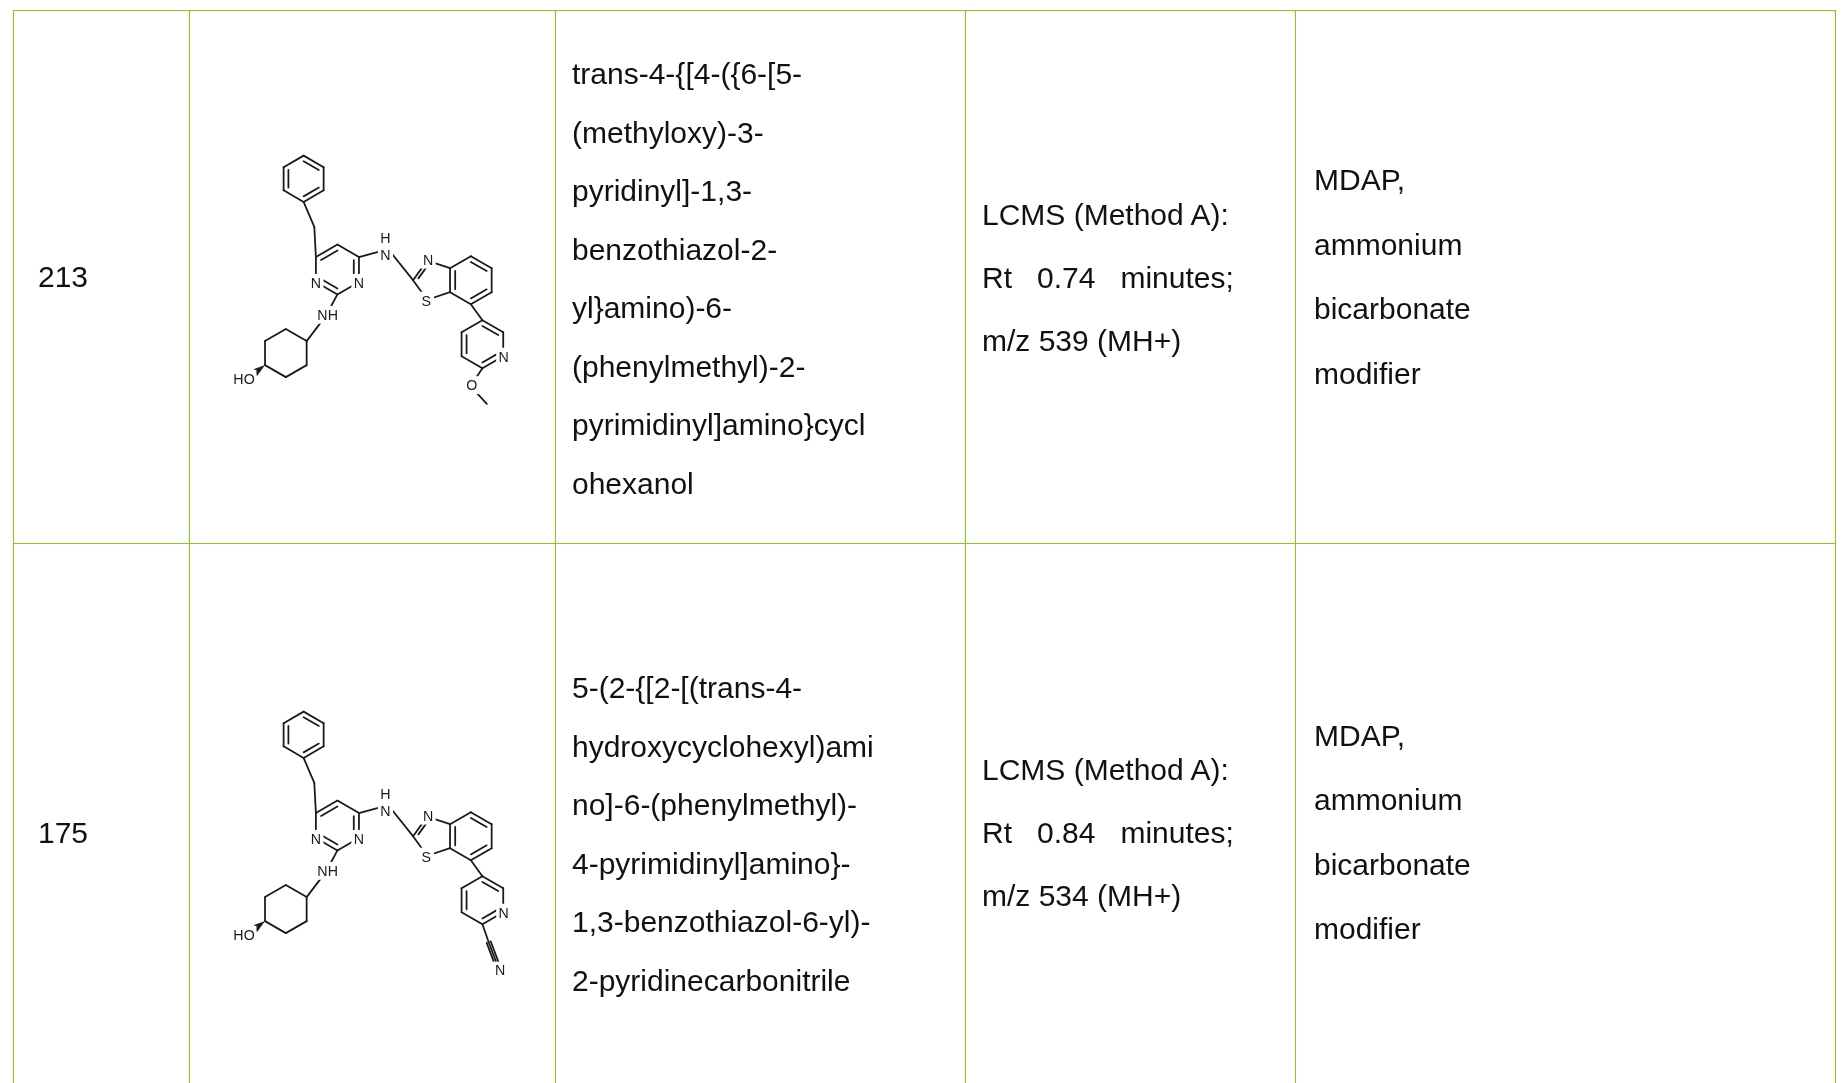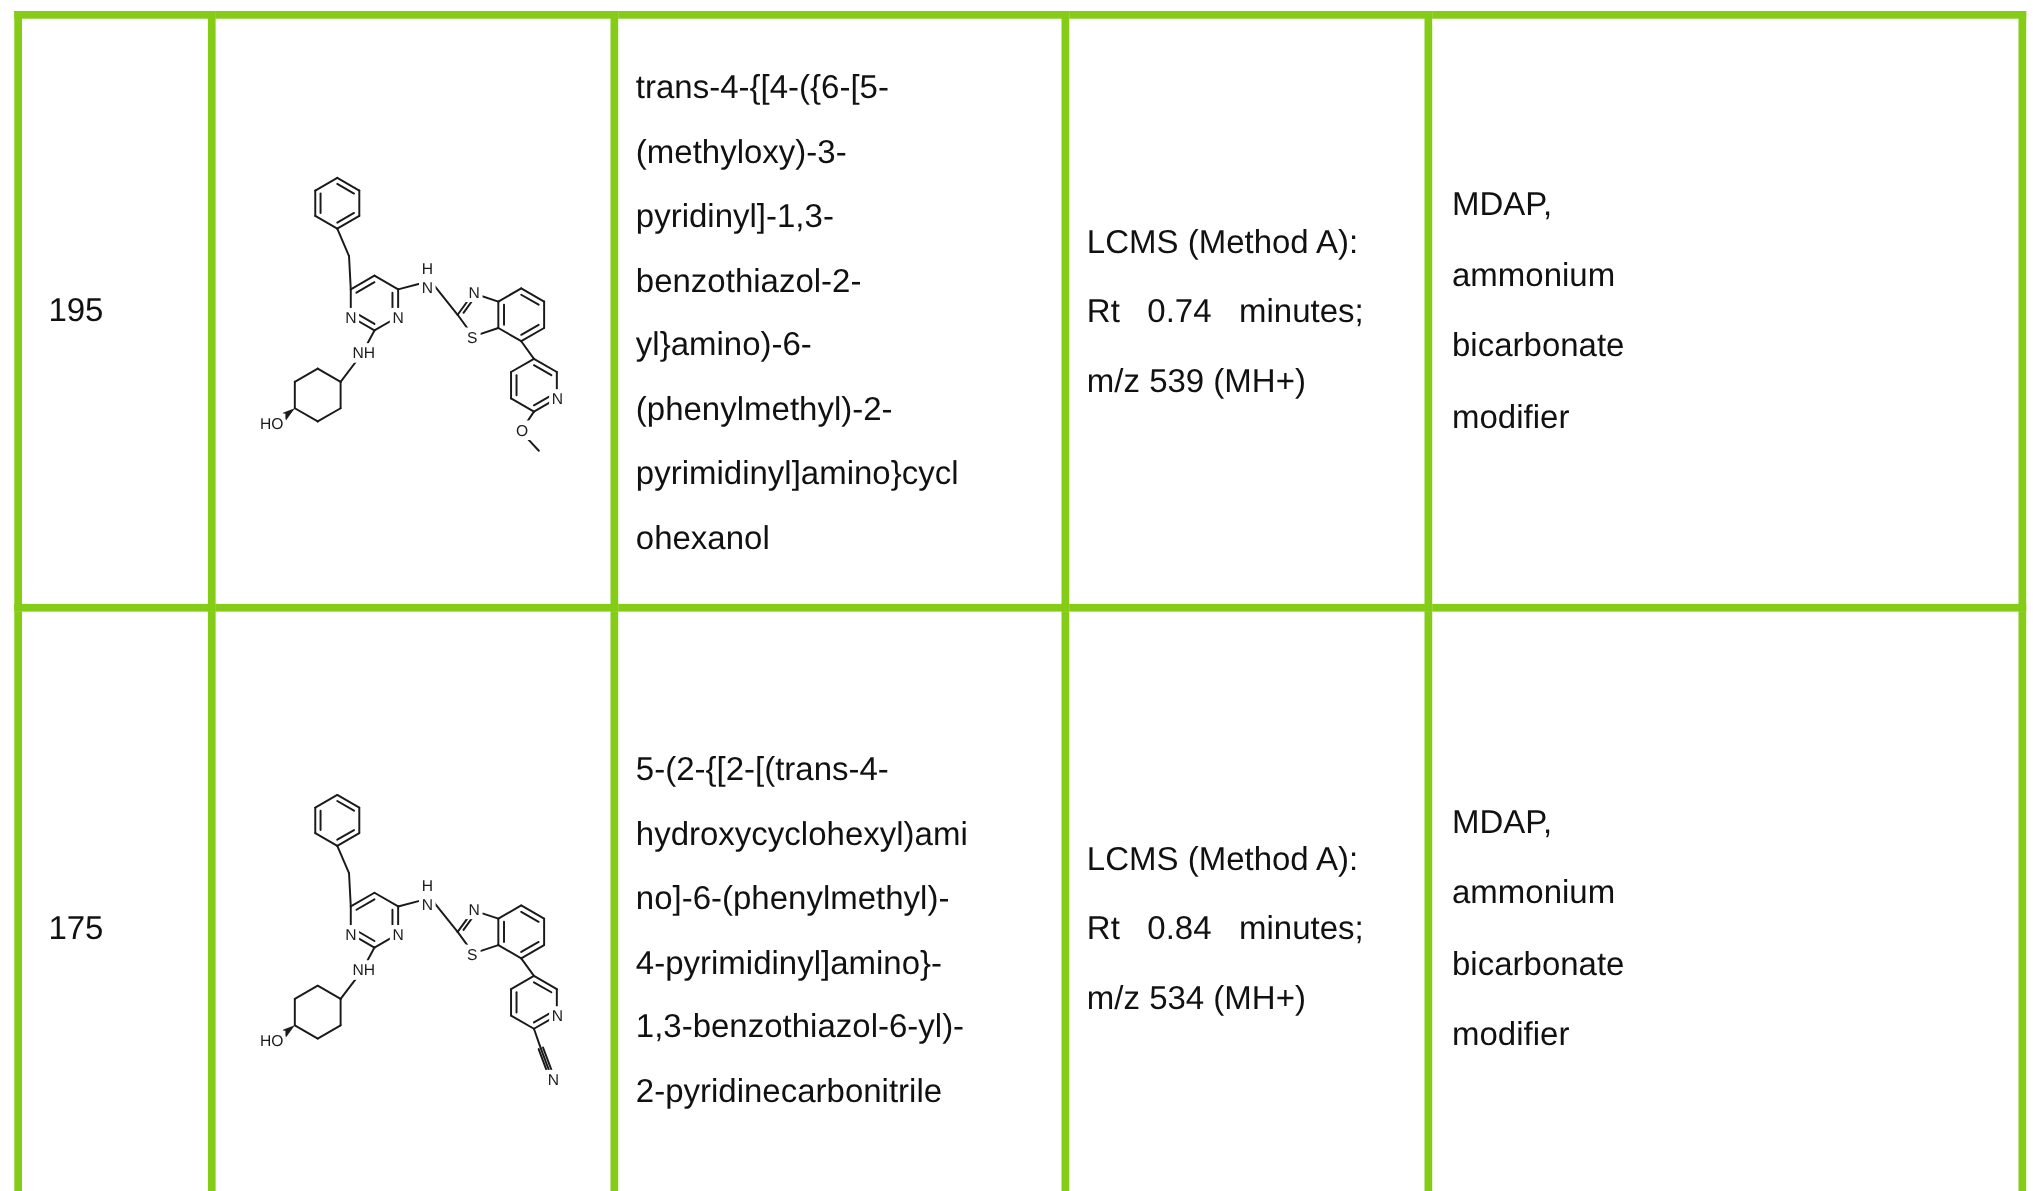--- a/index.html
+++ b/index.html
@@ -12,21 +12,21 @@
   .page{
     padding:10px 13px;
   }
   table.compounds{
     border-collapse:collapse;
     table-layout:fixed;
     width:1822px;
     background:#fff;
   }
   table.compounds td{
-    border:7px solid #84cc16;
+    border:1px solid #84cc16;
     color:#111;
     font-size:30px;
     vertical-align:middle;
     overflow:hidden;
   }
   td.num{
     padding-left:24px;
     text-align:left;
   }
   td.struct{
@@ -65,21 +65,21 @@
   <table class="compounds">
     <colgroup>
       <col style="width:176px">
       <col style="width:366px">
       <col style="width:410px">
       <col style="width:330px">
       <col style="width:540px">
     </colgroup>
     <tbody>
       <tr class="r1">
-        <td class="num">195</td>
+        <td class="num">213</td>
         <td class="struct">
           <svg class="mol" xmlns="http://www.w3.org/2000/svg" viewBox="0 0 380 345">
               <line x1="112" y1="40" x2="134.5" y2="53" stroke="#1a1a1a" stroke-width="2" stroke-linecap="round"></line>
               <line x1="134.5" y1="53" x2="134.5" y2="79" stroke="#1a1a1a" stroke-width="2" stroke-linecap="round"></line>
               <line x1="134.5" y1="79" x2="112" y2="92" stroke="#1a1a1a" stroke-width="2" stroke-linecap="round"></line>
               <line x1="112" y1="92" x2="89.5" y2="79" stroke="#1a1a1a" stroke-width="2" stroke-linecap="round"></line>
               <line x1="89.5" y1="79" x2="89.5" y2="53" stroke="#1a1a1a" stroke-width="2" stroke-linecap="round"></line>
               <line x1="89.5" y1="53" x2="112" y2="40" stroke="#1a1a1a" stroke-width="2" stroke-linecap="round"></line>
               <line x1="112" y1="46.2" x2="129.1" y2="56.1" stroke="#1a1a1a" stroke-width="2" stroke-linecap="round"></line>
               <line x1="129.1" y1="75.9" x2="112" y2="85.8" stroke="#1a1a1a" stroke-width="2" stroke-linecap="round"></line>

